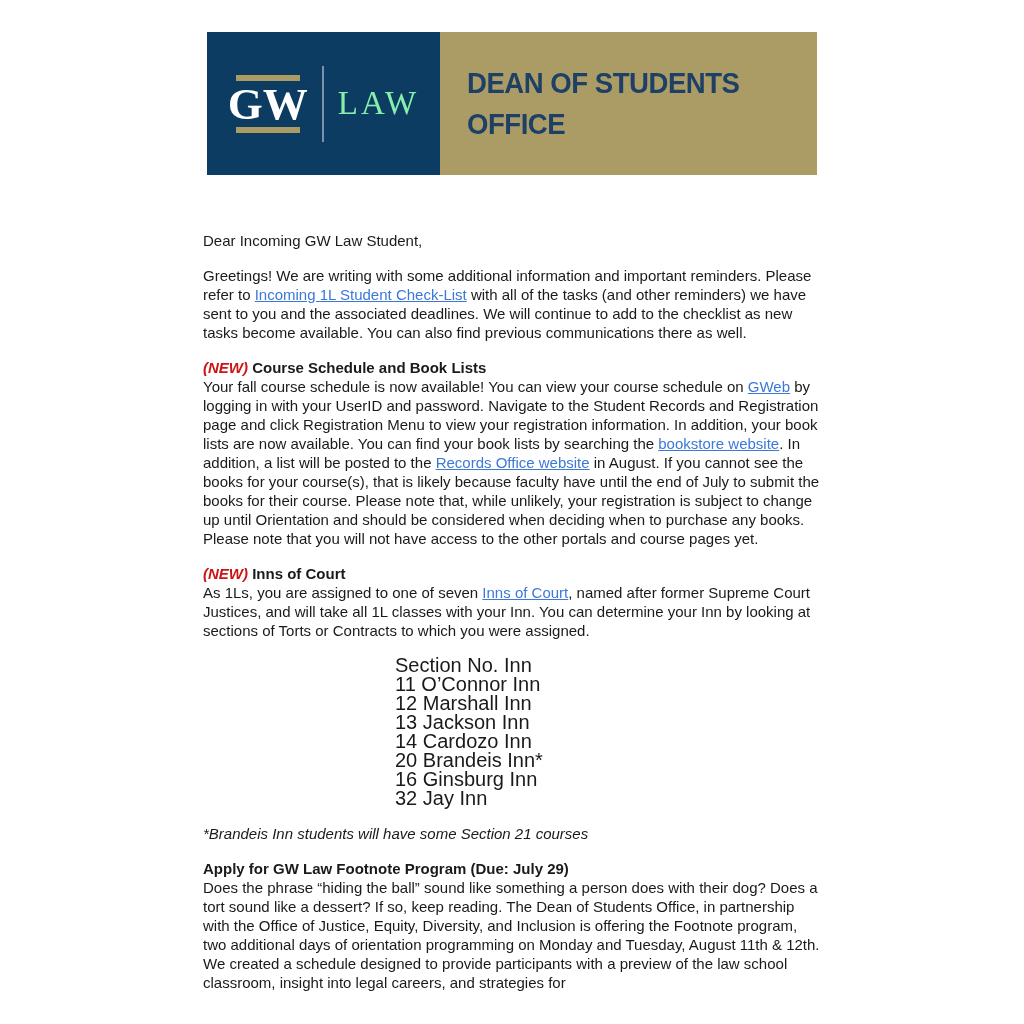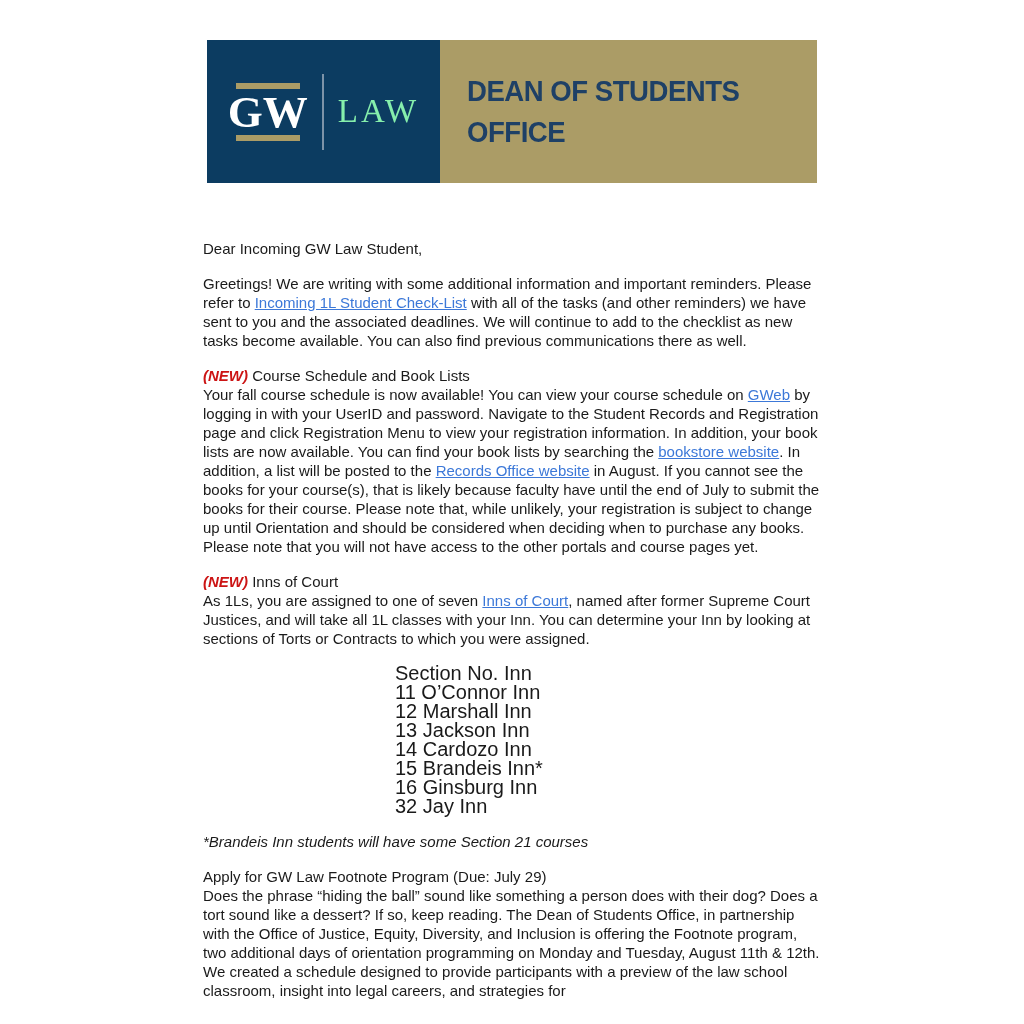--- a/index.html
+++ b/index.html
@@ -9,21 +9,21 @@
     --link:#3c78d8;
     --red:#cc1414;
     --text:#1a1a1a;
   }
   *{box-sizing:border-box;}
   html,body{margin:0;padding:0;}
   body{
     width:1024px;height:1024px;overflow:hidden;background:#ffffff;
     font-family:"Liberation Sans",sans-serif;color:var(--text);
   }
-  .email{width:618px;margin:12px auto;padding-top:28px;}
+  .email{width:618px;margin:4px auto;padding-top:28px;}
   
   .banner{width:610px;height:143px;margin:0 auto;display:flex;}
   .banner-left{
     width:233px;background:var(--navy);
     display:flex;align-items:center;justify-content:center;
   }
   .gw-mark{display:flex;flex-direction:column;align-items:center;}
   .gold-bar{width:64px;height:6px;background:var(--gold);}
   .gw-letters{
     font-family:"Liberation Serif",serif;font-weight:bold;font-size:45px;
@@ -43,21 +43,21 @@
   .dso-line{
     font-size:29px;font-weight:bold;color:var(--title-navy);
     line-height:30px;letter-spacing:-0.5px;
     transform:scaleX(0.95);transform-origin:left center;white-space:nowrap;
   }
   
   .content p{margin:0 0 16px;font-size:15px;line-height:19px;}
   .salutation{margin-top:56px !important;}
   a.link{color:var(--link);text-decoration:underline;cursor:pointer;}
   .new-label{color:var(--red);font-weight:bold;font-style:italic;}
-  b{font-weight:normal;}
+  b{font-weight:bold;}
   .inns{margin:0 0 16px 192px;font-size:20px;line-height:19px;}
   .footnote{font-style:italic;}
 </style>
 </head>
 <body>
 
 <div class="email">
 
   <div class="banner">
     <div class="banner-left">
@@ -84,21 +84,21 @@
     <p><span class="new-label">(NEW)</span> <b>Course Schedule and Book Lists</b><br><span>Your fall course schedule is now available! You can view your course schedule on </span><a class="link">GWeb</a><span> by logging in with your UserID and password. Navigate to the Student Records and Registration page and click Registration Menu to view your registration information. In addition, your book lists are now available. You can find your book lists by searching the </span><a class="link">bookstore website</a><span>. In addition, a list will be posted to the </span><a class="link">Records Office website</a><span> in August. If you cannot see the books for your course(s), that is likely because faculty have until the end of July to submit the books for their course. Please note that, while unlikely, your registration is subject to change up until Orientation and should be considered when deciding when to purchase any books. Please note that you will not have access to the other portals and course pages yet.</span></p>
 
     <p><span class="new-label">(NEW)</span> <b>Inns of Court</b><br><span>As 1Ls, you are assigned to one of seven </span><a class="link">Inns of Court</a><span>, named after former Supreme Court Justices, and will take all 1L classes with your Inn. You can determine your Inn by looking at sections of Torts or Contracts to which you were assigned.</span></p>
 
     <div class="inns">
       <div>Section No. Inn</div>
       <div>11 O’Connor Inn</div>
       <div>12 Marshall Inn</div>
       <div>13 Jackson Inn</div>
       <div>14 Cardozo Inn</div>
-      <div>15 Brandeis Inn*</div>
+      <div>20 Brandeis Inn*</div>
       <div>16 Ginsburg Inn</div>
       <div>32 Jay Inn</div>
     </div>
 
     <p class="footnote">*Brandeis Inn students will have some Section 21 courses</p>
 
     <p><b>Apply for GW Law Footnote Program (Due: July 29)</b><br><span>Does the phrase “hiding the ball” sound like something a person does with their dog? Does a tort sound like a dessert? If so, keep reading. The Dean of Students Office, in partnership with the Office of Justice, Equity, Diversity, and Inclusion is offering the Footnote program, two additional days of orientation programming on Monday and Tuesday, August 11th &amp; 12th. We created a schedule designed to provide participants with a preview of the law school classroom, insight into legal careers, and strategies for</span></p>
 
   </div>
 </div>

